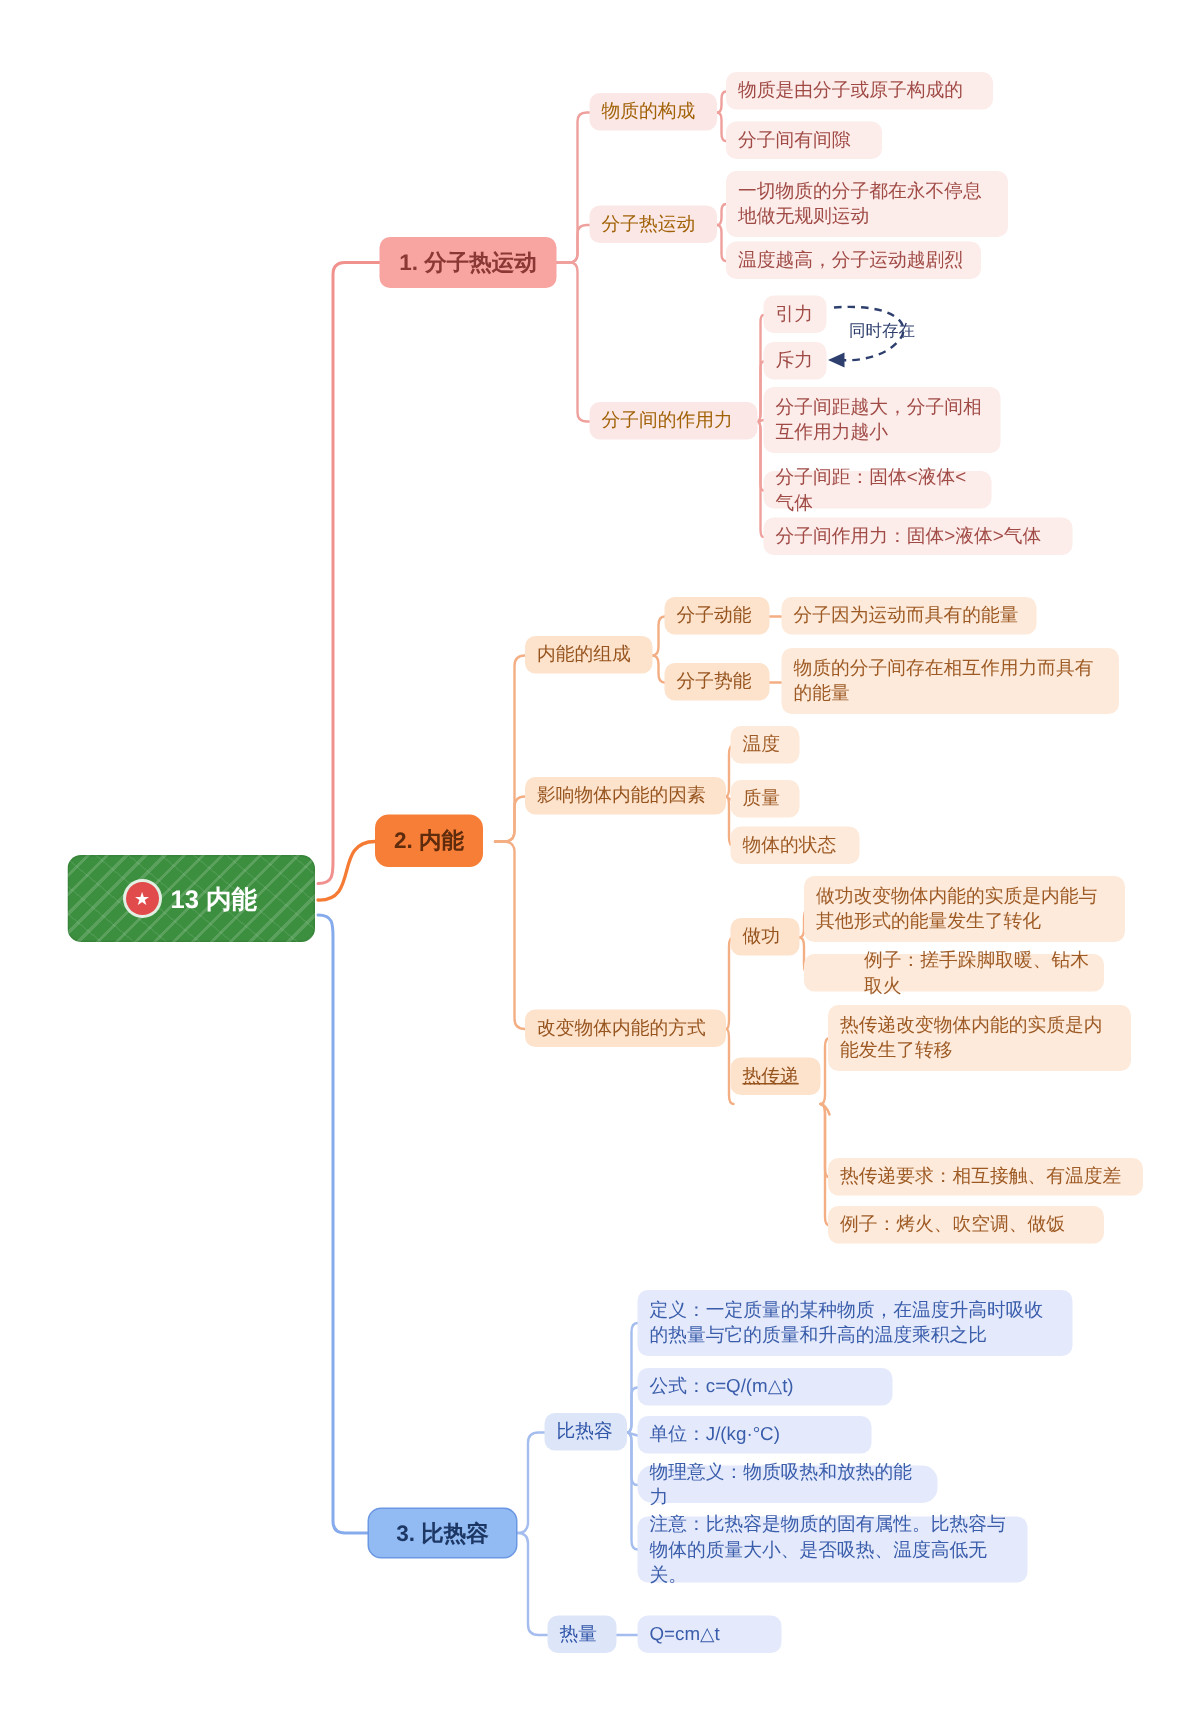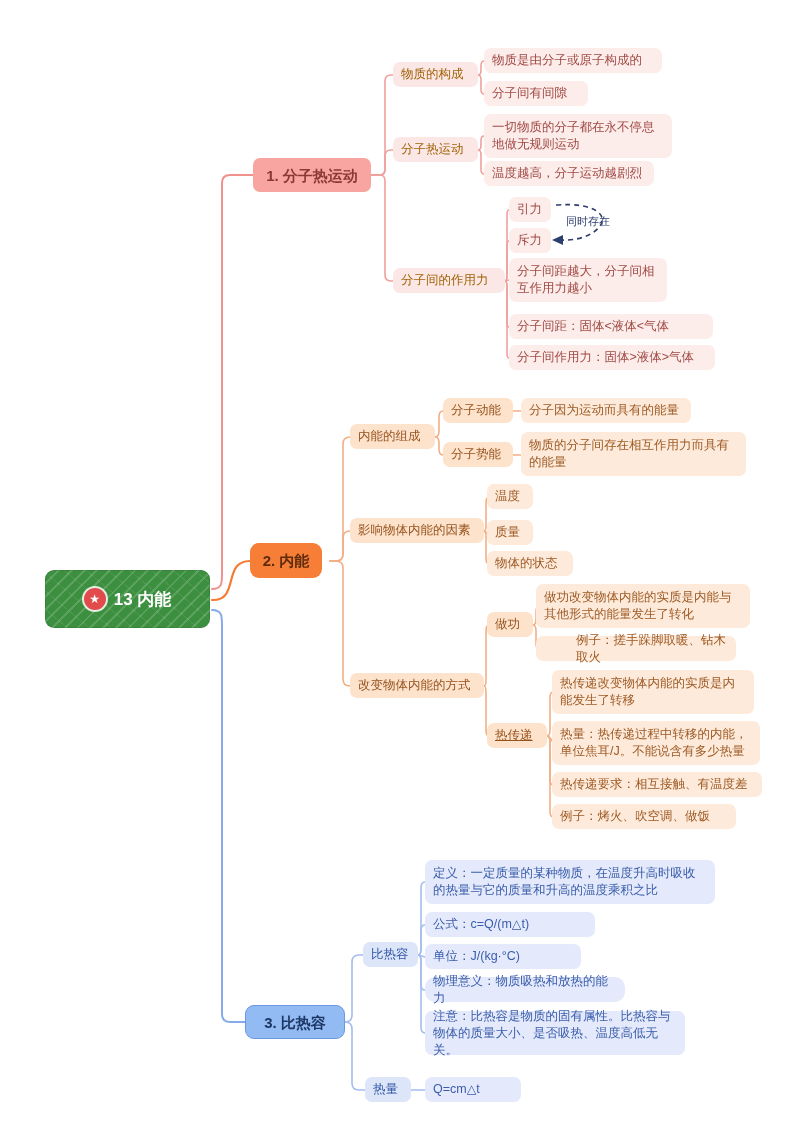--- a/index.html
+++ b/index.html
@@ -124,43 +124,42 @@
 
   <div class="node p-node h1" style="left:393px;top:137px;width:85px;">分子热运动</div>
   <div class="node p-leaf h2" style="left:484px;top:114px;width:188px;">一切物质的分子都在永不停息地做无规则运动</div>
   <div class="node p-leaf h1" style="left:484px;top:161px;width:170px;">温度越高，分子运动越剧烈</div>
 
   <div class="node p-node h1" style="left:393px;top:268px;width:112px;">分子间的作用力</div>
   <div class="node p-leaf h1" style="left:509px;top:197px;width:42px;">引力</div>
   <div class="node p-leaf h1" style="left:509px;top:228px;width:42px;">斥力</div>
   <div class="note" style="left:566px;top:216px;">同时存在</div>
   <div class="node p-leaf h2" style="left:509px;top:258px;width:158px;">分子间距越大，分子间相互作用力越小</div>
-  <div class="node p-leaf h1" style="left:509px;top:314px;width:204px;">分子间距：固体&lt;液体&lt;气体</div>
+  <div class="node p-leaf h1" style="left:509px;top:314px;width:152px;">分子间距：固体&lt;液体&lt;气体</div>
   <div class="node p-leaf h1" style="left:509px;top:345px;width:206px;">分子间作用力：固体&gt;液体&gt;气体</div>
 
   <div class="node branch b-orange" style="left:250px;top:543px;width:72px;height:35px;">2. 内能</div>
 
   <div class="node o-node h1" style="left:350px;top:424px;width:85px;">内能的组成</div>
   <div class="node o-node h1" style="left:443px;top:398px;width:70px;">分子动能</div>
   <div class="node o-leaf h1" style="left:521px;top:398px;width:170px;">分子因为运动而具有的能量</div>
   <div class="node o-node h1" style="left:443px;top:442px;width:70px;">分子势能</div>
   <div class="node o-leaf h2" style="left:521px;top:432px;width:225px;">物质的分子间存在相互作用力而具有的能量</div>
 
   <div class="node o-node h1" style="left:350px;top:518px;width:134px;">影响物体内能的因素</div>
   <div class="node o-leaf h1" style="left:487px;top:484px;width:46px;">温度</div>
   <div class="node o-leaf h1" style="left:487px;top:520px;width:46px;">质量</div>
   <div class="node o-leaf h1" style="left:487px;top:551px;width:86px;">物体的状态</div>
 
   <div class="node o-node h1" style="left:350px;top:673px;width:134px;text-align:center;">改变物体内能的方式</div>
   <div class="node o-node h1" style="left:487px;top:612px;width:46px;">做功</div>
   <div class="node o-leaf h2" style="left:536px;top:584px;width:214px;">做功改变物体内能的实质是内能与其他形式的能量发生了转化</div>
   <div class="node o-leaf h1" style="left:536px;top:636px;width:200px;padding-left:40px;">例子：搓手跺脚取暖、钻木取火</div>
-  <div class="node o-node h1" style="left:487px;top:723px;width:60px;text-decoration:underline;">热传递</div>
+  <div class="node o-node h1" style="left:487px;top:705px;width:60px;text-decoration:underline;">热传递</div>
   <div class="node o-leaf h2" style="left:552px;top:670px;width:202px;">热传递改变物体内能的实质是内能发生了转移</div>
-  <div class="node o-leaf h2" style="left:552px;top:721px;width:208px;">热量：热传递过程中转移的内能，单位焦耳/J。不能说含有多少热量</div>
   <div class="node o-leaf h1" style="left:552px;top:772px;width:210px;">热传递要求：相互接触、有温度差</div>
   <div class="node o-leaf h1" style="left:552px;top:804px;width:184px;">例子：烤火、吹空调、做饭</div>
 
   <div class="node branch b-blue" style="left:245px;top:1005px;width:100px;height:34px;">3. 比热容</div>
 
   <div class="node u-node h1" style="left:363px;top:942px;width:55px;">比热容</div>
   <div class="node u-leaf h2" style="left:425px;top:860px;width:290px;">定义：一定质量的某种物质，在温度升高时吸收的热量与它的质量和升高的温度乘积之比</div>
   <div class="node u-leaf h1" style="left:425px;top:912px;width:170px;">公式：c=Q/(m△t)</div>
   <div class="node u-leaf h1" style="left:425px;top:944px;width:156px;">单位：J/(kg·°C)</div>
   <div class="node u-leaf h1" style="left:425px;top:977px;width:200px;border-radius:10px;">物理意义：物质吸热和放热的能力</div>

